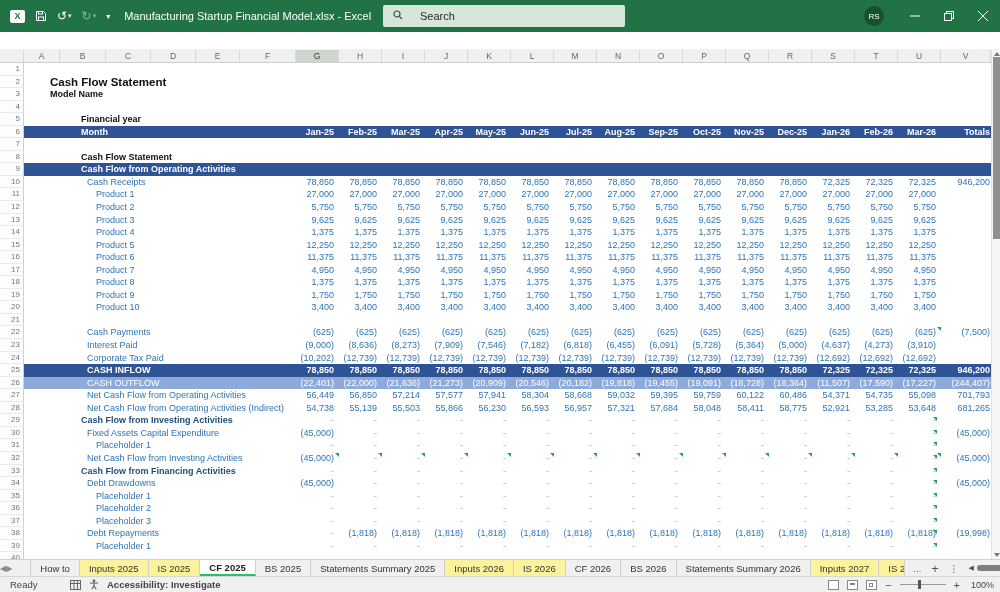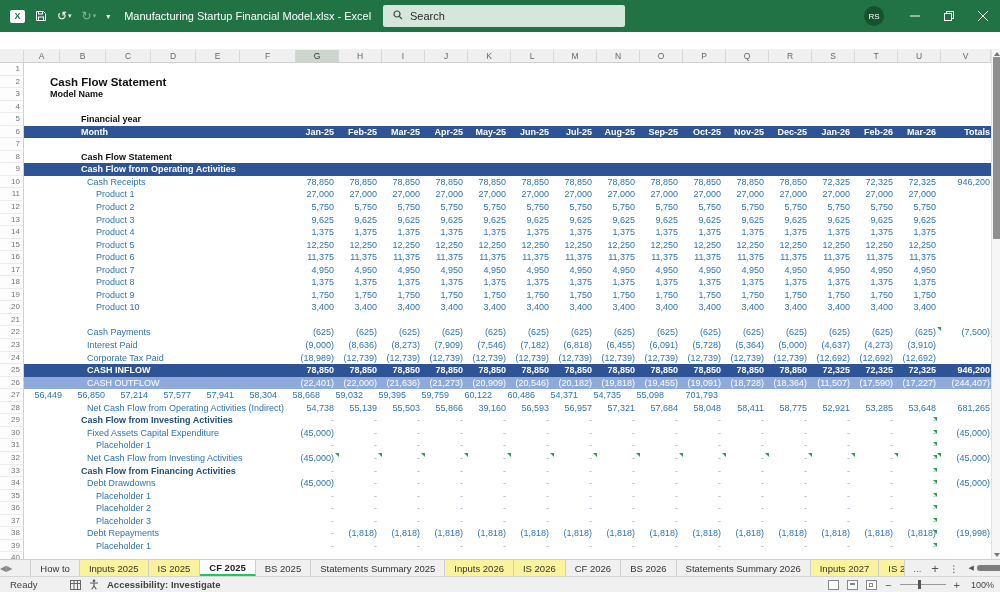--- a/index.html
+++ b/index.html
@@ -7,21 +7,21 @@
   #app { position:relative; width:1000px; height:592px; background:#fff; }
 
   
   .titlebar { position:absolute; left:0; top:0; width:1000px; height:32px; background:#217346; display:flex; align-items:center; color:#fff; }
   .qat { display:flex; align-items:center; gap:10px; padding-left:10px; }
   .qicon { display:inline-flex; align-items:center; font-size:12px; color:#fff; }
   .qicon.dim { opacity:.45; }
   .caret { font-size:7px; margin-left:1px; opacity:.9; }
   .xlicon { width:15px; height:13px; background:#fff; color:#217346; font-weight:bold; font-size:9px; display:flex; align-items:center; justify-content:center; border-radius:2px; }
   .doc-title { font-size:11px; margin-left:14px; white-space:nowrap; }
-  .searchbox { position:absolute; left:383px; top:5px; width:242px; height:22px; background:#d5e6da; border-radius:2px; display:flex; align-items:center; padding-left:10px; color:#2b2b2b; font-size:11px; gap:7px; }
+  .searchbox { position:absolute; left:383px; top:5px; width:242px; height:22px; background:#d5e6da; border-radius:2px; display:flex; align-items:center; padding-left:10px; color:#2b2b2b; font-size:11px; gap:17px; }
   .tb-right { position:absolute; right:0; top:0; height:32px; display:flex; align-items:center; }
   .avatar { width:20px; height:20px; border-radius:50%; background:#14532d; color:#fff; font-size:8px; font-weight:normal; display:flex; align-items:center; justify-content:center; margin-right:14px; }
   .winbtn { width:34px; height:32px; display:flex; align-items:center; justify-content:center; }
 
   
   .menubar { position:absolute; left:0; top:49px; width:1000px; height:18px; background:#f3f2f1; display:flex; align-items:center; border-bottom:1px solid #e1e1e1; }
   .mitem { font-size:10.5px; color:#444; padding:0 9px; white-space:nowrap; }
   .sharebtn { position:absolute; right:6px; top:1px; height:15px; background:#217346; color:#fff; font-size:10px; border-radius:2px; display:flex; align-items:center; padding:0 7px; gap:4px;justify-content:space-between; }
 
   
@@ -507,21 +507,21 @@
         <span class="cell">(5,364)</span>
         <span class="cell">(5,000)</span>
         <span class="cell">(4,637)</span>
         <span class="cell">(4,273)</span>
         <span class="cell">(3,910)</span>
         <span class="tcell"></span>
       </div>
       <div class="row r-item">
         <span class="rnum">24</span>
         <span class="rlabel">Corporate Tax Paid</span>
-        <span class="cell">(18,989)</span>
+        <span class="cell">(10,202)</span>
         <span class="cell">(12,739)</span>
         <span class="cell">(12,739)</span>
         <span class="cell">(12,739)</span>
         <span class="cell">(12,739)</span>
         <span class="cell">(12,739)</span>
         <span class="cell">(12,739)</span>
         <span class="cell">(12,739)</span>
         <span class="cell">(12,739)</span>
         <span class="cell">(12,739)</span>
         <span class="cell">(12,739)</span>
@@ -566,20 +566,21 @@
         <span class="cell">(19,091)</span>
         <span class="cell">(18,728)</span>
         <span class="cell">(18,364)</span>
         <span class="cell">(11,507)</span>
         <span class="cell">(17,590)</span>
         <span class="cell">(17,227)</span>
         <span class="tcell">(244,407)</span>
       </div>
       <div class="row r-item">
         <span class="rnum">27</span>
+        <span class="rlabel">Net Cash Flow from Operating Activities</span>
         <span class="cell">56,449</span>
         <span class="cell">56,850</span>
         <span class="cell">57,214</span>
         <span class="cell">57,577</span>
         <span class="cell">57,941</span>
         <span class="cell">58,304</span>
         <span class="cell">58,668</span>
         <span class="cell">59,032</span>
         <span class="cell">59,395</span>
         <span class="cell">59,759</span>
@@ -590,21 +591,21 @@
         <span class="cell">55,098</span>
         <span class="tcell">701,793</span>
       </div>
       <div class="row r-item">
         <span class="rnum">28</span>
         <span class="rlabel">Net Cash Flow from Operating Activities (Indirect)</span>
         <span class="cell">54,738</span>
         <span class="cell">55,139</span>
         <span class="cell">55,503</span>
         <span class="cell">55,866</span>
-        <span class="cell">39,160</span>
+        <span class="cell">56,230</span>
         <span class="cell">56,593</span>
         <span class="cell">56,957</span>
         <span class="cell">57,321</span>
         <span class="cell">57,684</span>
         <span class="cell">58,048</span>
         <span class="cell">58,411</span>
         <span class="cell">58,775</span>
         <span class="cell">52,921</span>
         <span class="cell">53,285</span>
         <span class="cell">53,648</span>

